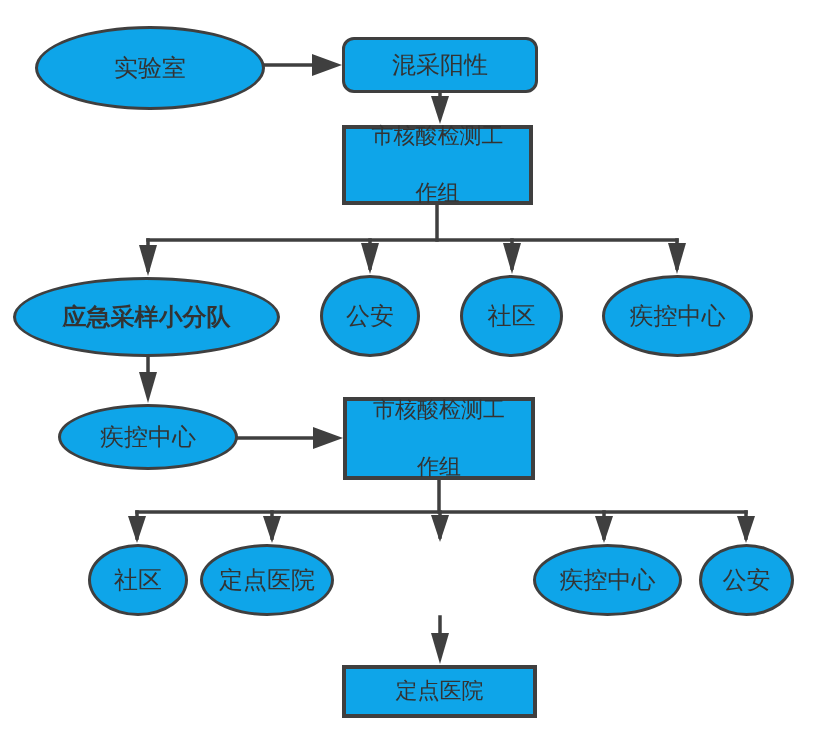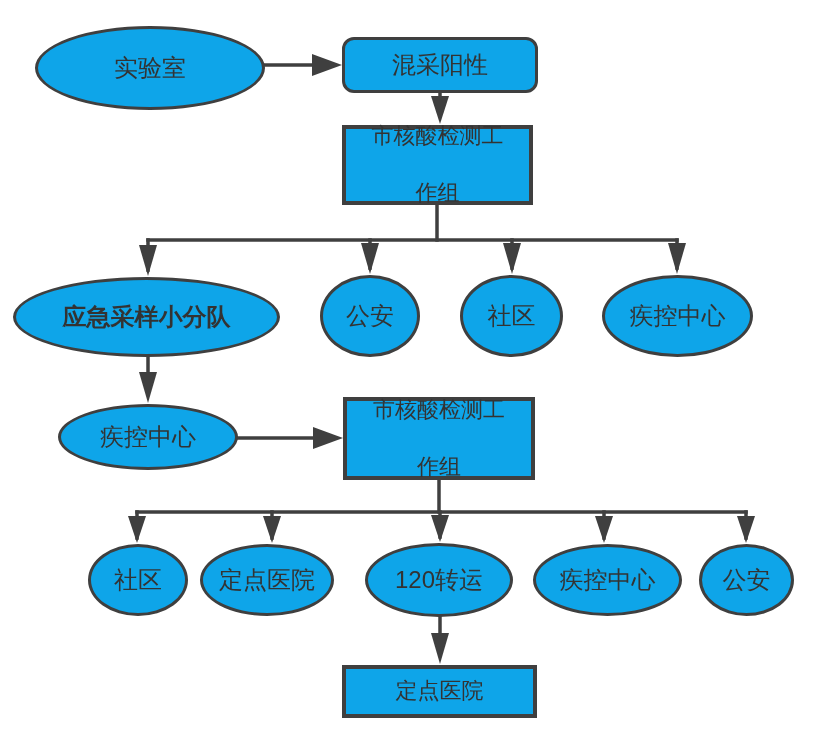--- a/index.html
+++ b/index.html
@@ -170,23 +170,20 @@
   </div>
 
   <div class="node ellipse" style="left:88px; top:544px; width:100px; height:72px;">
     <span class="lbl">社区</span>
   </div>
 
   <div class="node ellipse" style="left:200px; top:544px; width:134px; height:72px;">
     <span class="lbl">定点医院</span>
   </div>
 
-  <div class="node ellipse" style="left:365px; top:543px; width:148px; height:74px;">
-    <span class="lbl">120转运</span>
-  </div>
 
   <div class="node ellipse" style="left:533px; top:544px; width:149px; height:72px;">
     <span class="lbl">疾控中心</span>
   </div>
 
   <div class="node ellipse" style="left:699px; top:544px; width:95px; height:72px;">
     <span class="lbl">公安</span>
   </div>
 
   <div class="node rect" style="left:342px; top:665px; width:195px; height:53px;">

